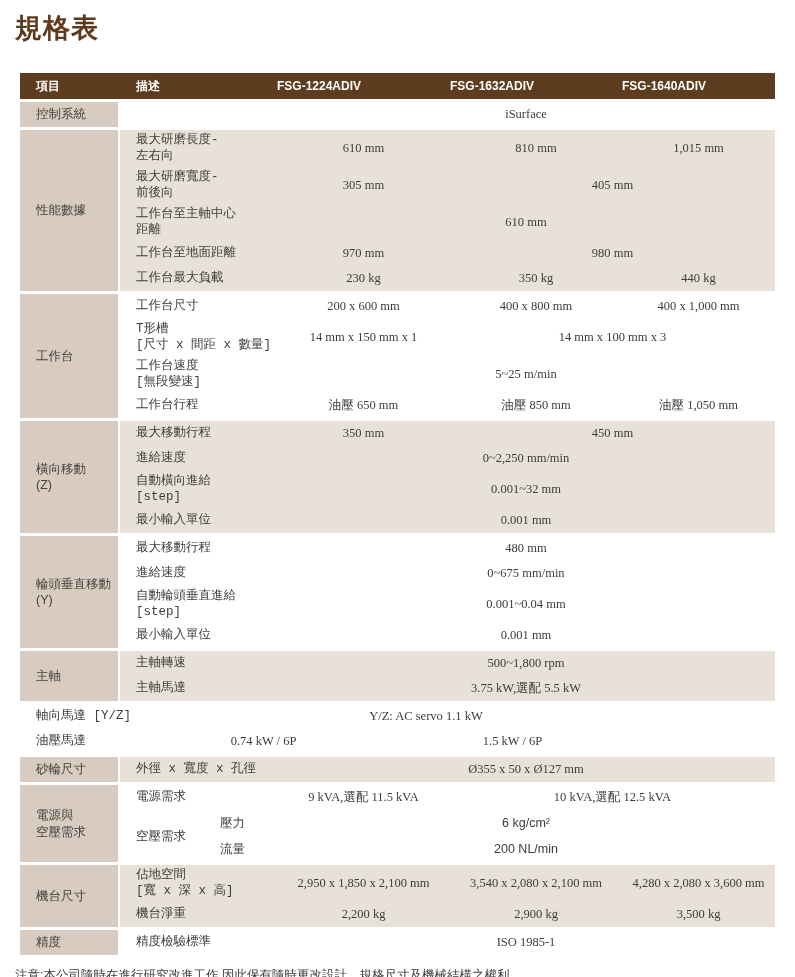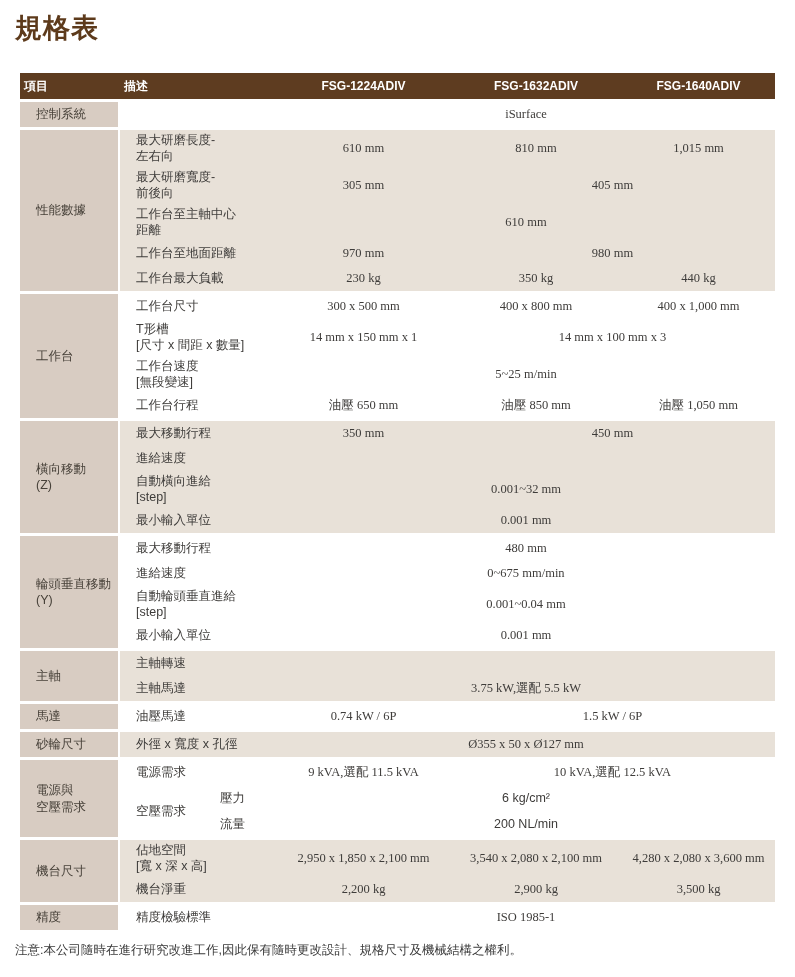--- a/index.html
+++ b/index.html
@@ -14,32 +14,32 @@
   *{box-sizing:border-box;}
   html,body{margin:0;padding:0;background:#fff;}
   body{font-family:"Liberation Sans", sans-serif; color:var(--body-text);}
   .page{width:795px; background:#fff;}
   .page-title{font-size:27px; font-weight:bold; color:var(--title-color);
     margin:10px 0 0 15px; letter-spacing:1px;}
   .spec-table{margin:27px 20px 0 20px; width:755px; font-size:12.5px;}
   .thead{display:grid; grid-template-columns:100px 157px 173px 172px 153px;
     background:var(--header-bg); color:var(--header-text); font-weight:bold;
     font-size:12px; height:26px; align-items:center;}
-  .thead .th{padding-left:4px; white-space:nowrap;}
-  .thead .th.model{padding-left:0; text-align:center;}
+  .thead .th{padding-left:16px; white-space:nowrap;}
+  .thead .th.model{padding-left:0; text-align:left;}
   .section{display:grid; grid-template-columns:100px 1fr; margin-top:3px;}
   .item-cell{background:var(--item-col-bg); display:flex; align-items:center;
     padding-left:16px; white-space:pre-line; line-height:1.3; color:#474139;
     border-right:2px solid #fff;}
   .rows{background:var(--section-white);}
   .section.alt .rows{background:var(--section-beige);}
   .spec-row{display:grid; grid-template-columns:157px 173px 172px 153px;
     min-height:25px; align-items:center;}
   .spec-row.tall{min-height:37px;}
-  .desc{padding-left:16px; white-space:pre-line; line-height:1.25;}
+  .desc{padding-left:16px; white-space:pre-line; line-height:1.25;font-family:Liberation Mono, monospace;}
   .value{text-align:center; white-space:nowrap;font-family:Liberation Serif, serif;}
   .value.span2{grid-column:span 2;}
   .value.span3{grid-column:span 3;}
   .group-row{display:grid; grid-template-columns:100px 1fr; align-items:stretch;}
   .group-label{display:flex; align-items:center; padding-left:16px;}
   .subrows{display:grid; grid-template-columns:57px 1fr;text-align:right;}
   .sub-desc{display:flex; align-items:center; min-height:26px;}
   .sub-value{display:flex; align-items:center; justify-content:center; min-height:26px; white-space:nowrap;}
   .note{font-size:12.5px; color:#3a3a3a; margin:12px 0 18px 15px;}
 </style>
@@ -99,21 +99,21 @@
               <div class="value span1">350 kg</div>
               <div class="value span1">440 kg</div>
             </div>
           </div>
         </div>
         <div class="section">
           <div class="item-cell">工作台</div>
           <div class="rows">
             <div class="spec-row">
               <div class="desc">工作台尺寸</div>
-              <div class="value span1">300 x 500 mm</div>
+              <div class="value span1">200 x 600 mm</div>
               <div class="value span1">400 x 800 mm</div>
               <div class="value span1">400 x 1,000 mm</div>
             </div>
             <div class="spec-row tall">
               <div class="desc">T形槽
 [尺寸 x 間距 x 數量]</div>
               <div class="value span1">14 mm x 150 mm x 1</div>
               <div class="value span2">14 mm x 100 mm x 3</div>
             </div>
             <div class="spec-row tall">
@@ -133,20 +133,21 @@
           <div class="item-cell">橫向移動
 (Z)</div>
           <div class="rows">
             <div class="spec-row">
               <div class="desc">最大移動行程</div>
               <div class="value span1">350 mm</div>
               <div class="value span2">450 mm</div>
             </div>
             <div class="spec-row">
               <div class="desc">進給速度</div>
+              <div class="value span3">0~2,250 mm/min</div>
             </div>
             <div class="spec-row tall">
               <div class="desc">自動橫向進給
 [step]</div>
               <div class="value span3">0.001~32 mm</div>
             </div>
             <div class="spec-row">
               <div class="desc">最小輸入單位</div>
               <div class="value span3">0.001 mm</div>
             </div>
@@ -173,30 +174,34 @@
               <div class="desc">最小輸入單位</div>
               <div class="value span3">0.001 mm</div>
             </div>
           </div>
         </div>
         <div class="section alt">
           <div class="item-cell">主軸</div>
           <div class="rows">
             <div class="spec-row">
               <div class="desc">主軸轉速</div>
+              <div class="value span3">500~1,800 rpm</div>
             </div>
             <div class="spec-row">
               <div class="desc">主軸馬達</div>
               <div class="value span3">3.75 kW,選配 5.5 kW</div>
             </div>
           </div>
         </div>
         <div class="section">
-          <div class="item-cell">馬達</div>
-          <div class="rows">
+          <div class="rows">
+            <div class="spec-row">
+              <div class="desc">軸向馬達 [Y/Z]</div>
+              <div class="value span3">Y/Z: AC servo 1.1 kW</div>
+            </div>
             <div class="spec-row">
               <div class="desc">油壓馬達</div>
               <div class="value span1">0.74 kW / 6P</div>
               <div class="value span2">1.5 kW / 6P</div>
             </div>
           </div>
         </div>
         <div class="section alt">
           <div class="item-cell">砂輪尺寸</div>
           <div class="rows">

